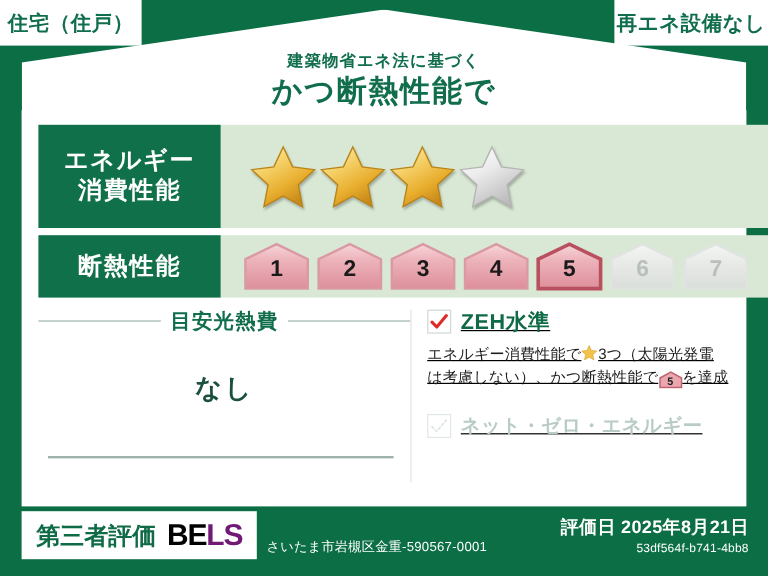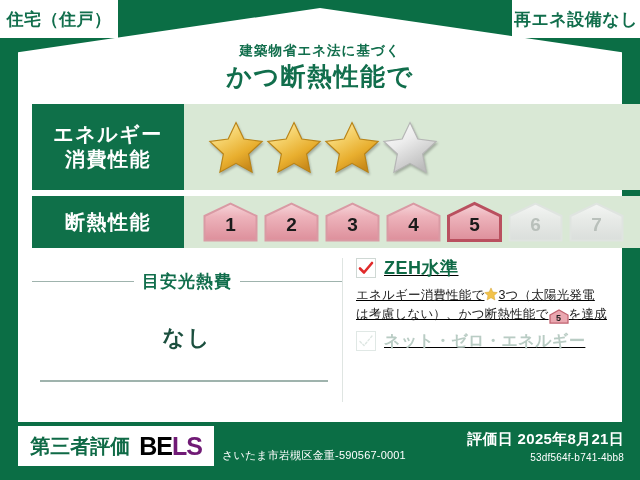--- a/index.html
+++ b/index.html
@@ -126,21 +126,21 @@
     position: absolute;
     left: 14px; top: 164px;
     width: 576px; height: 152px;
     display: flex;
   }
   .lower-left  { width: 310px; position: relative; }
   .lower-right { flex: 1; position: relative; padding-left: 14px; text-decoration: underline; }
 
   .cost-head {
     display: flex; align-items: center; gap: 8px;
-    margin-top: 14px;
+    margin-top: 0;
   }
   .cost-head .rule {
     flex: 1; height: 1px; background: #9fb3ad;
   }
   .cost-head .cost-title {
     color: #116e4c; font-weight: bold; font-size: 17px; letter-spacing: 1px;
     white-space: nowrap;
   }
   .cost-value {
     text-align: center;
@@ -192,21 +192,21 @@
     vertical-align: -3px;
   }
   .inline-house svg { position: absolute; inset: 0; width: 100%; height: 100%; }
   .inline-house b {
     position: relative; display: block;
     font-size: 9px; text-align: center; line-height: 19px;
     color: #222;
   }
   .nze-line {
     display: flex; align-items: center; gap: 8px;
-    margin-top: 6px;
+    margin-top: 20px;
   }
   .nze-text {
     color: #b9ccc4; font-weight: bold; font-size: 16px; letter-spacing: 0.5px;
   }
   .checkbox.ghost { border-color: #e0e8e5; }
   .checkbox.ghost svg { opacity: .35; }
 
   
   .footer {
     position: absolute;

